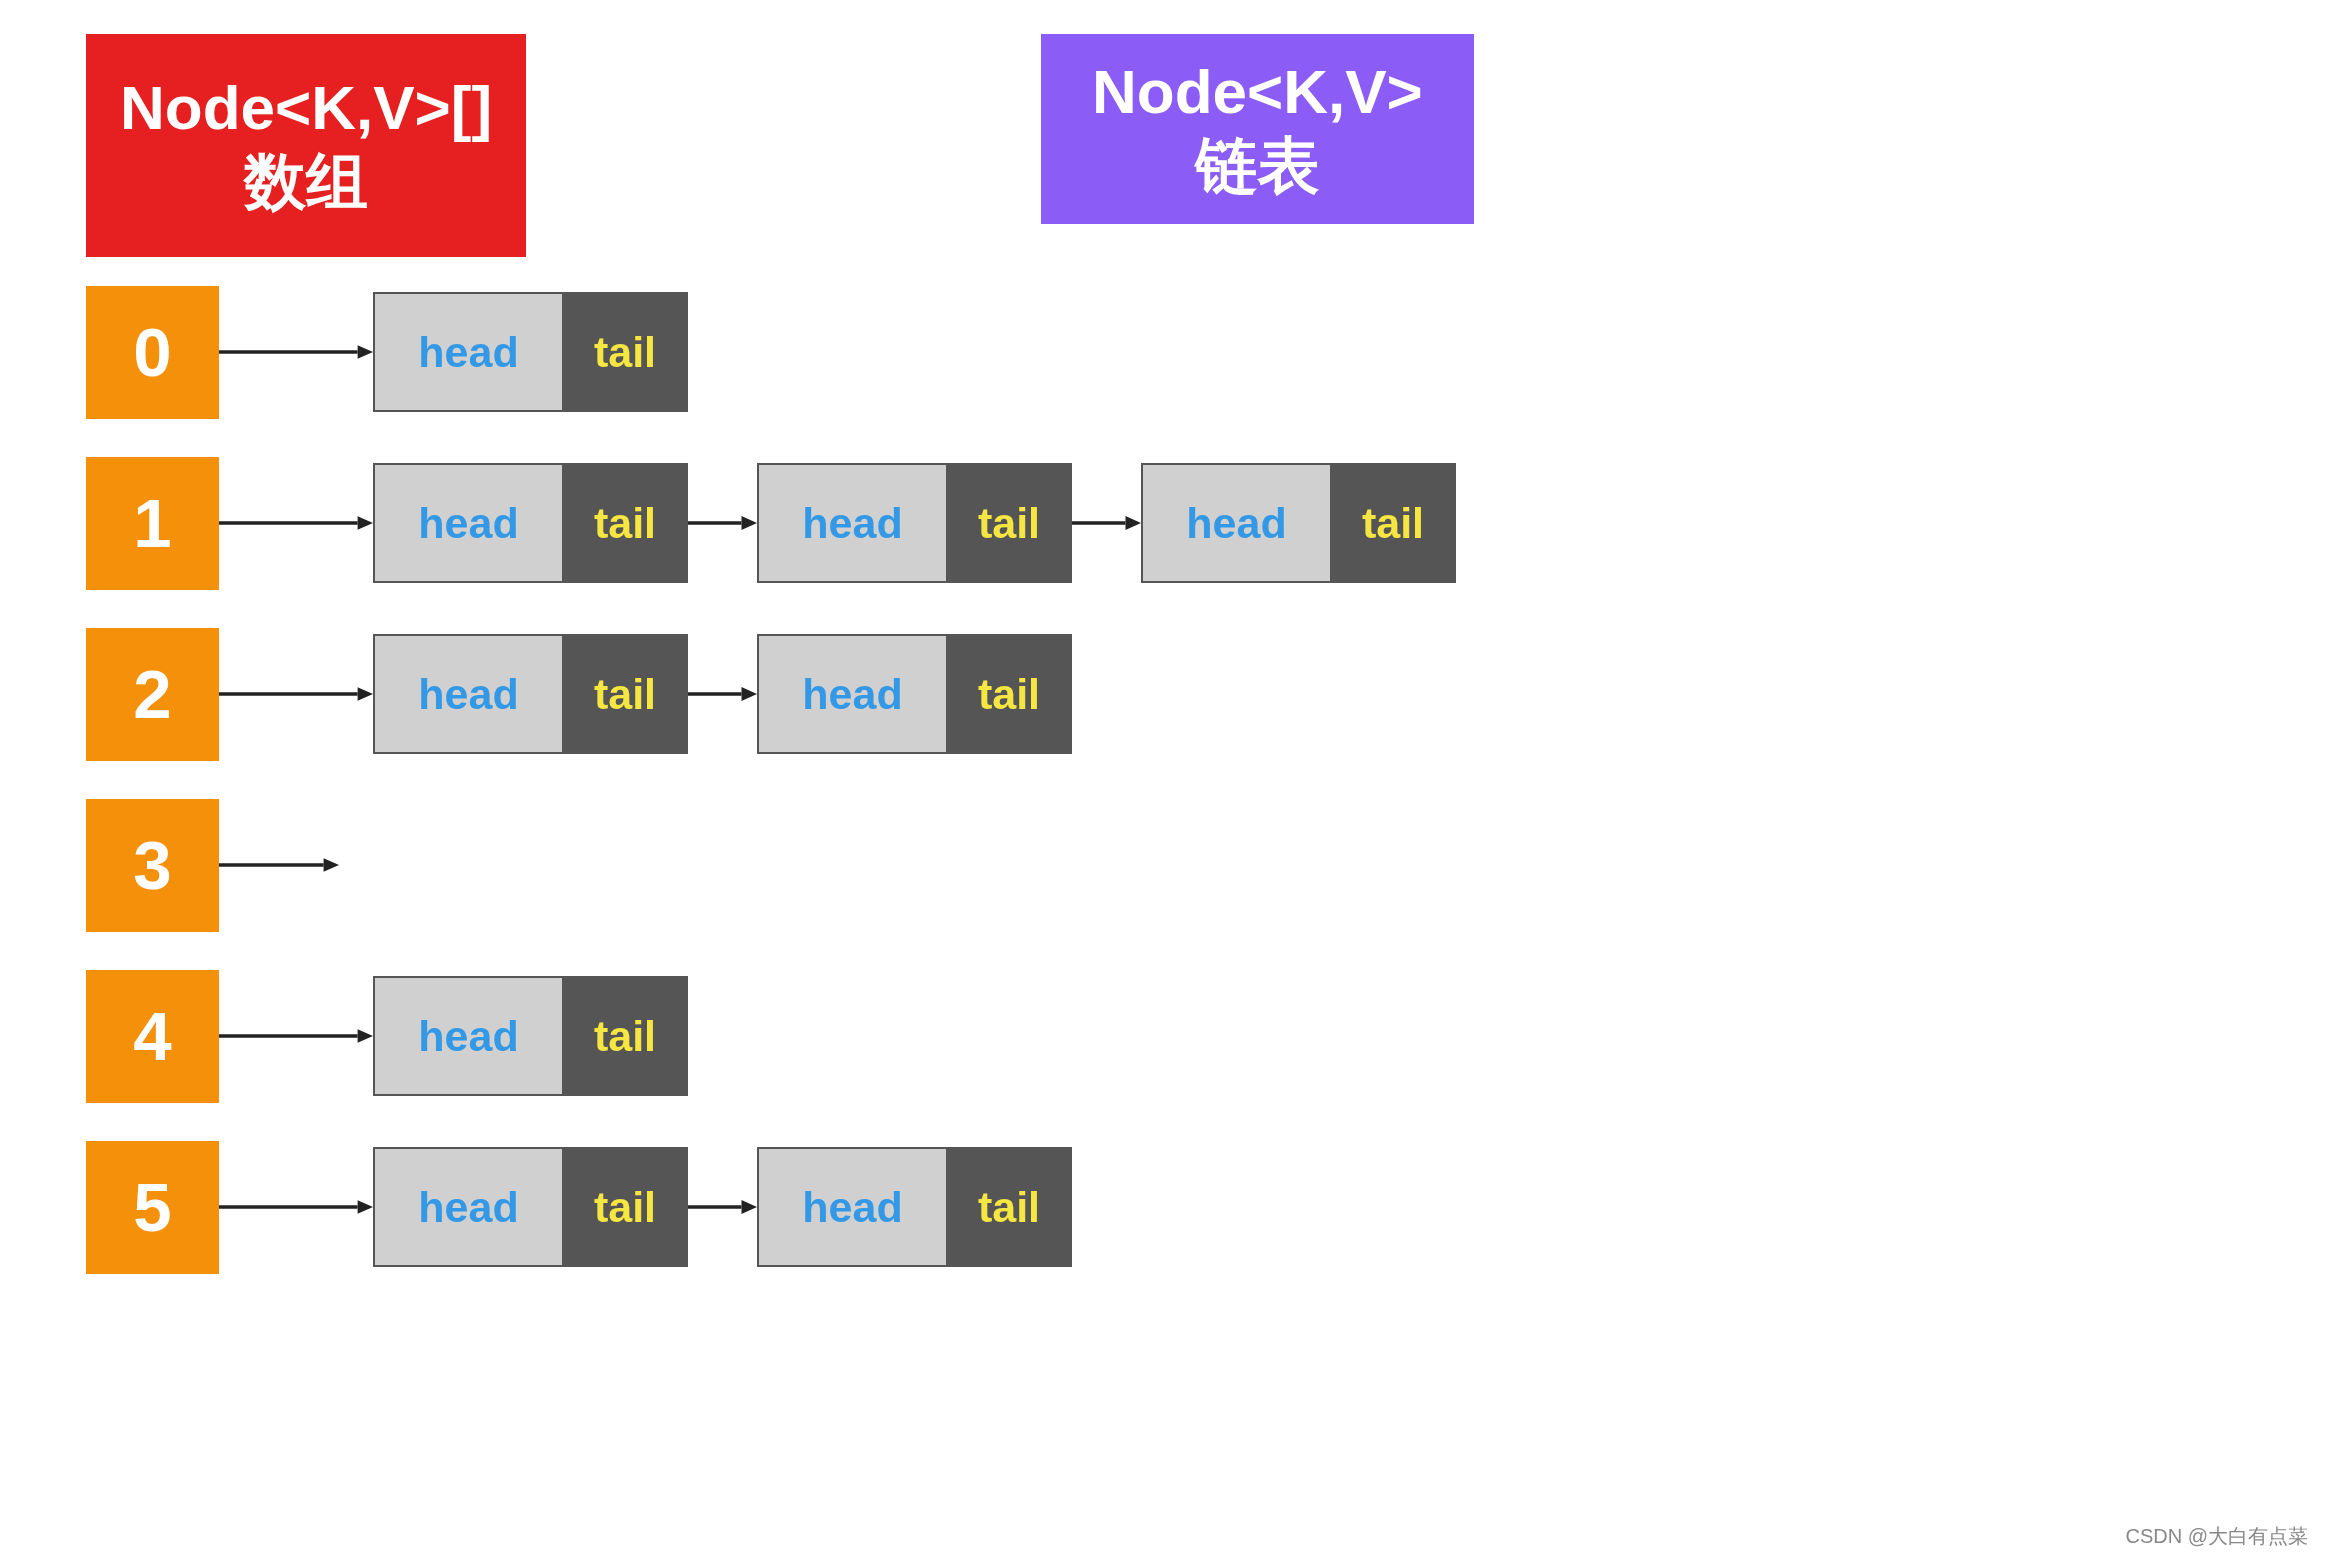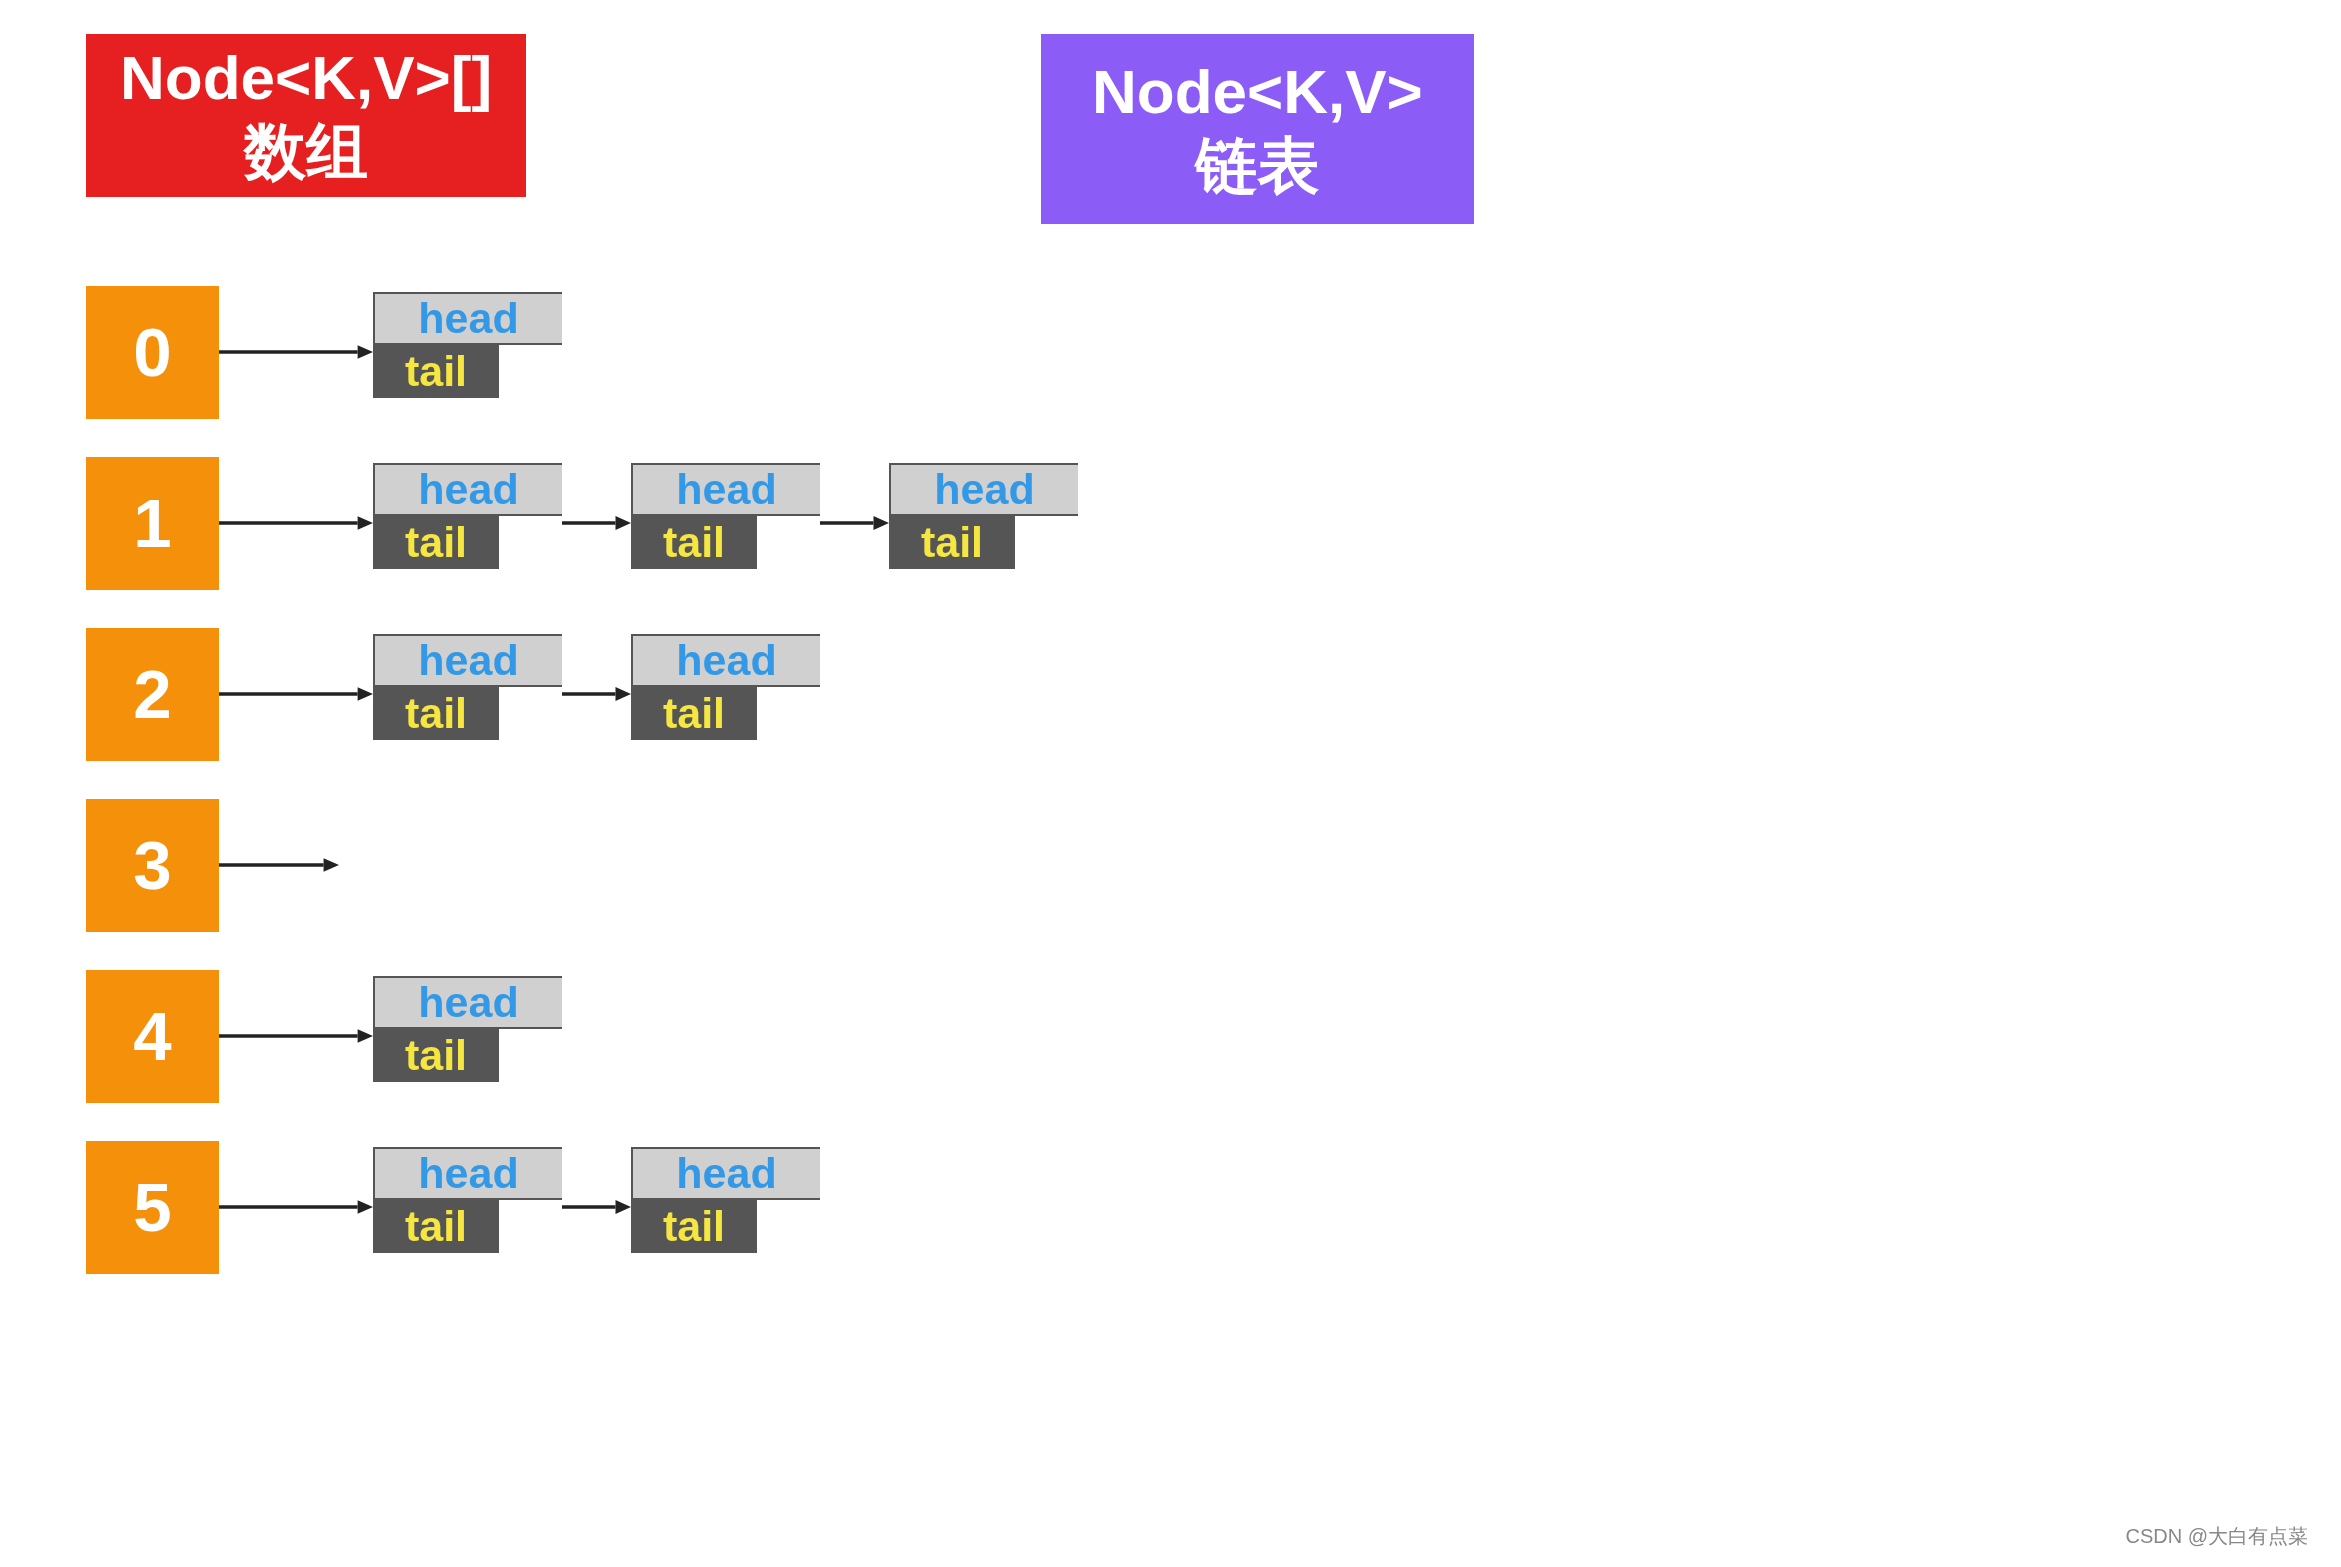--- a/index.html
+++ b/index.html
@@ -19,21 +19,21 @@
       position: absolute;
       top: 34px;
       left: 86px;
       gap: 515px;
       align-items: flex-start;
     }
 
     .label-box-red {
       background: #e62020;
       color: #ffffff;
-      padding: 7px 34px;
+      padding: 37px 34px;
       font-size: 62px;
       font-weight: bold;
       text-align: center;
       line-height: 1.2;
     }
 
     .label-box-blue {
       background: #8b5cf6;
       color: #ffffff;
       padding: 20.6px 51px;
@@ -84,21 +84,20 @@
     .arrow-line svg {
       display: block;
     }
 
     
     .node-box {
       display: flex;
       align-items: stretch;
       height: 120px;
       flex-shrink: 0;
-      flex-direction: column;
     }
 
     .node-head {
       background: #d0d0d0;
       color: #3399e6;
       font-size: 43px;
       font-weight: bold;
       display: flex;
       align-items: center;
       justify-content: center;

